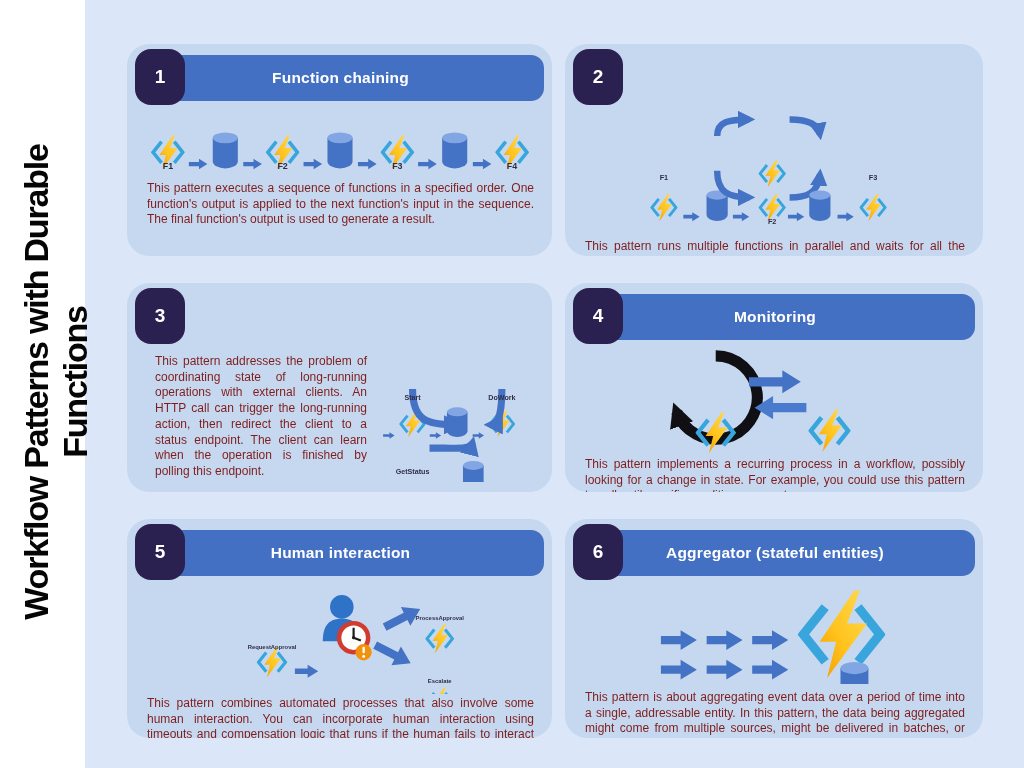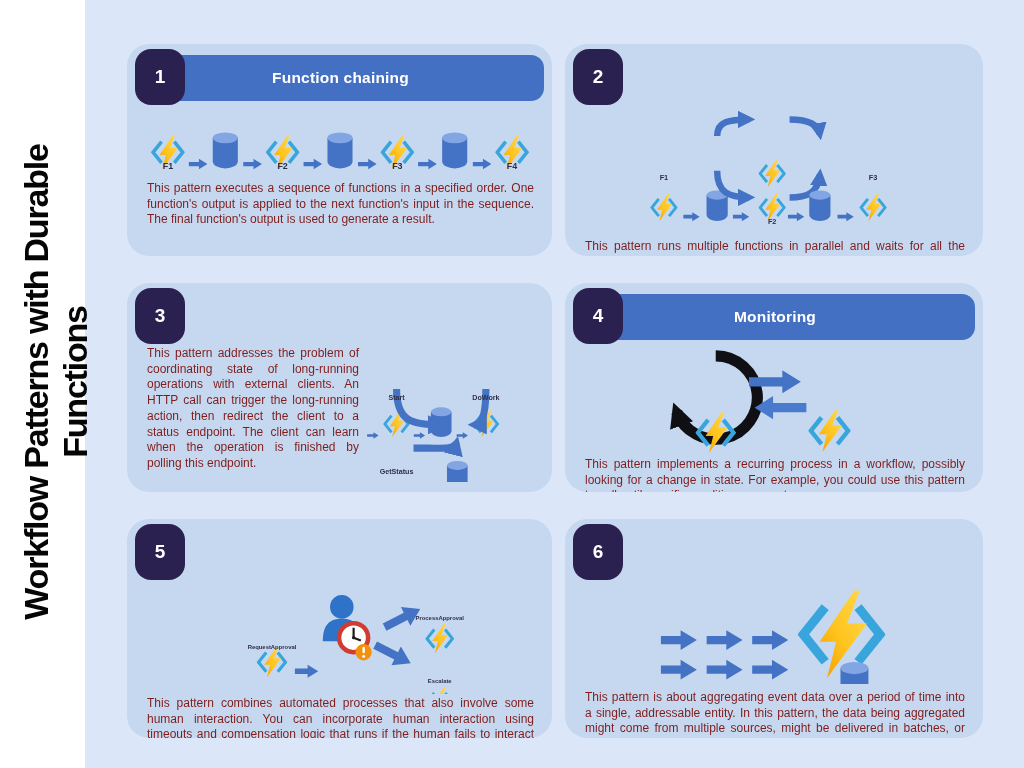--- a/index.html
+++ b/index.html
@@ -49,21 +49,21 @@
     color:#7f1d1d; font-size:12px; line-height:1.31;
     text-align:justify; margin:6px 18px 0 20px;
   }
   .diag { display:block; margin:0 auto; }
   .d1 { margin-top:10px; width:378px; height:68px; }
   .d2 { margin-top:4px;  width:266px; height:136px; }
   .d4 { margin-top:6px;  width:232px; height:111px; }
   .d5 { margin-top:4px;  width:272px; height:118px; }
   .d6 { margin-top:9px;  width:238px; height:103px; }
   .c3body { display:flex; margin:10px 12px 0 20px; gap:8px; }
-  .c3body .desc { margin:0; width:212px; flex:0 0 auto; }
+  .c3body .desc { margin:8px; width:212px; flex:0 0 auto; }
   .d3 { width:152px; height:134px; margin-top:2px; flex:0 0 auto; }
   .nlbl { font-weight:bold; fill:#2e2e48; }
   .hidden-defs { position:absolute; width:0; height:0; overflow:hidden; }
 </style>
 </head>
 <body>
 
 <svg class="hidden-defs" aria-hidden="true">
   <defs>
     <linearGradient id="boltG" x1="1" y1="0" x2="0" y2="1">
@@ -186,20 +186,23 @@
         <use href="#sym-fn" x="40" y="38" width="44"></use>
         <path d="M 98 38 H 134 V 30.5 L 154 43 L 134 55.5 V 48 H 98 Z" fill="#4472c4"></path>
         <path d="M 160 66 H 124 V 58.5 L 104 71 L 124 83.5 V 76 H 160 Z" fill="#4a7ace"></path>
         <use href="#sym-fn" x="162" y="36" width="46"></use>
       </svg>
       <p class="desc" style="margin-top:4px">This pattern implements a recurring process in a workflow, possibly looking for a change in state. For example, you could use this pattern to poll until specific conditions are met.</p>
     </section>
 
     <section class="card">
       <div class="badge">5</div>
+      <header class="bar">
+        <h2>Human interaction</h2>
+      </header>
       <svg class="diag d5" viewBox="0 0 300 130">
         <use href="#sym-fn" x="58" y="30" width="34"></use>
         <use href="#sym-arrow" x="100" y="40" width="26"></use>
         <g>
           <circle cx="152" cy="34" r="13" fill="#2e73c8"></circle>
           <path d="M 131 72 C 131 52, 140 47, 152 47 C 164 47, 173 52, 173 72 Z" fill="#2e73c8"></path>
         </g>
         <g>
           <circle cx="165" cy="68" r="16" fill="#ffffff" stroke="#d23b2f" stroke-width="5"></circle>
           <path d="M165 68 L165 57 M165 68 L173 71" stroke="#1a1a1a" stroke-width="2.4" fill="none"></path>
@@ -220,20 +223,23 @@
         <use href="#sym-fn" x="244" y="74" width="32"></use>
         <text class="nlbl" x="75" y="80" font-size="6.5" text-anchor="middle">RequestApproval</text>
         <text class="nlbl" x="260" y="48" font-size="6.5" text-anchor="middle">ProcessApproval</text>
         <text class="nlbl" x="260" y="118" font-size="6.5" text-anchor="middle">Escalate</text>
       </svg>
       <p class="desc" style="margin-top:2px">This pattern combines automated processes that also involve some human interaction. You can incorporate human interaction using timeouts and compensation logic that runs if the human fails to interact correctly within a specified response time.</p>
     </section>
 
     <section class="card">
       <div class="badge">6</div>
+      <header class="bar">
+        <h2>Aggregator (stateful entities)</h2>
+      </header>
       <svg class="diag d6" viewBox="0 0 250 108">
         <use href="#sym-arrow" x="6" y="8" width="38"></use>
         <use href="#sym-arrow" x="54" y="8" width="38"></use>
         <use href="#sym-arrow" x="102" y="8" width="38"></use>
         <use href="#sym-arrow" x="6" y="39" width="38"></use>
         <use href="#sym-arrow" x="54" y="39" width="38"></use>
         <use href="#sym-arrow" x="102" y="39" width="38"></use>
         <use href="#sym-arrow" x="6" y="70" width="38"></use>
         <use href="#sym-arrow" x="54" y="70" width="38"></use>
         <use href="#sym-arrow" x="102" y="70" width="38"></use>

